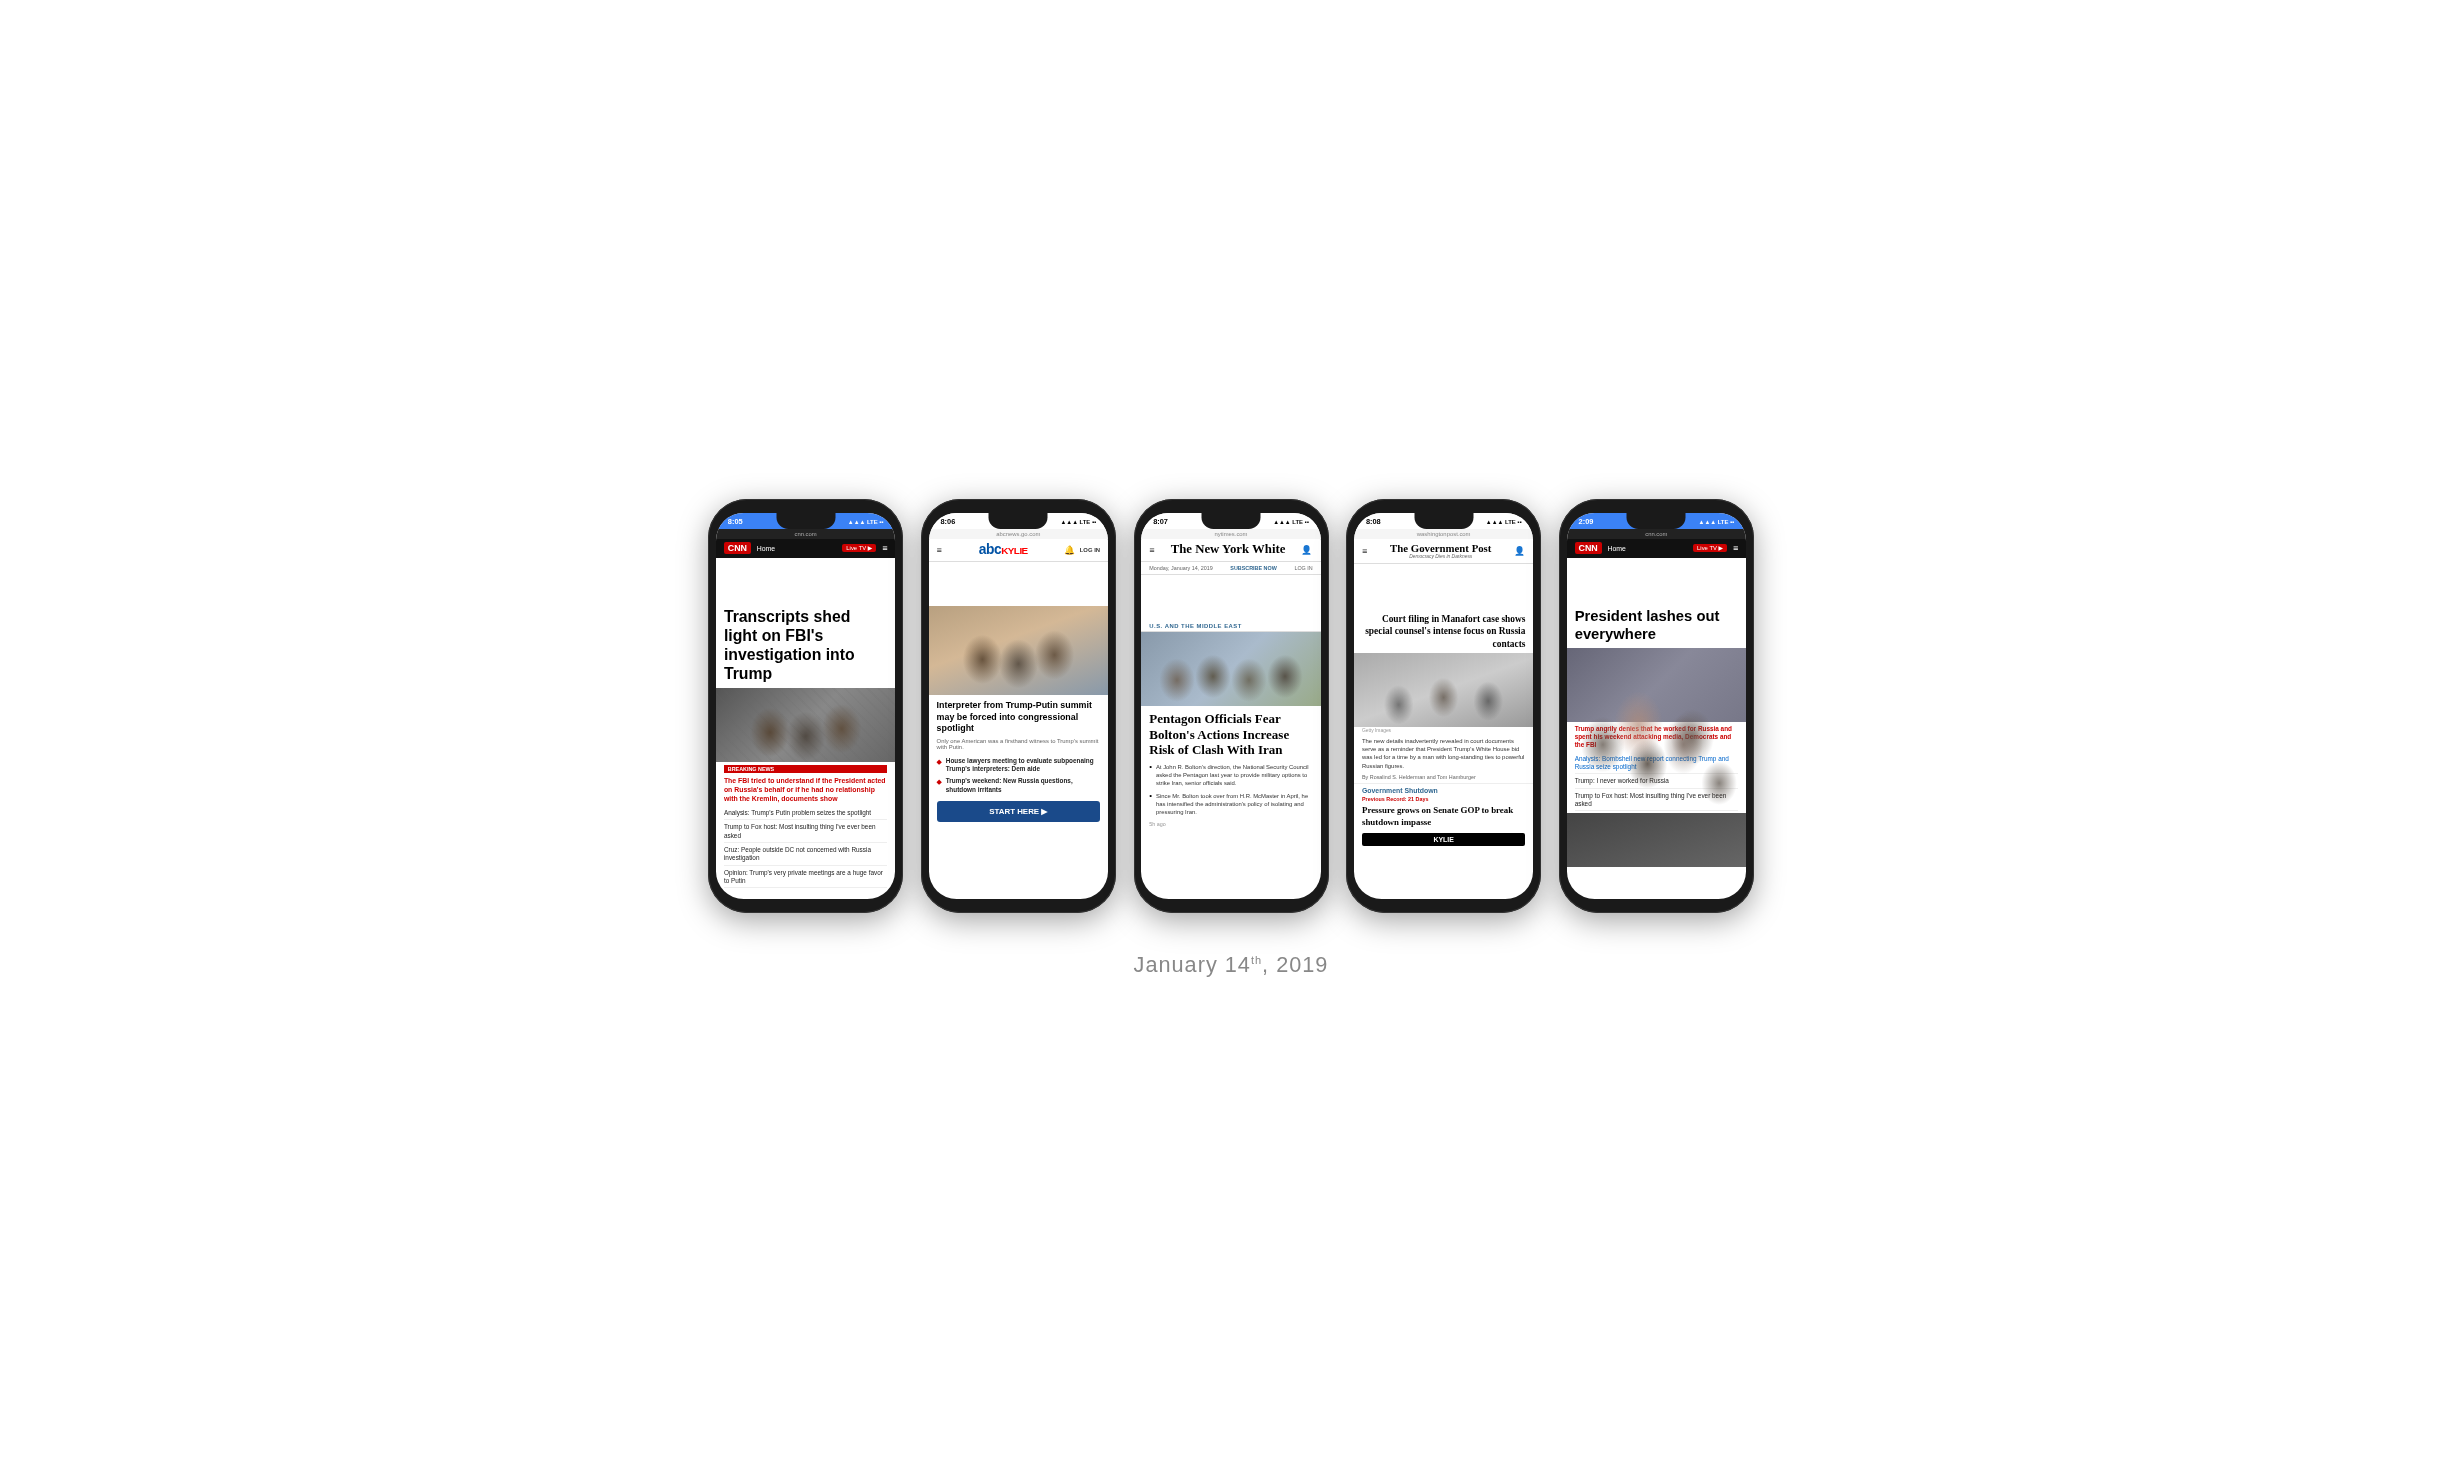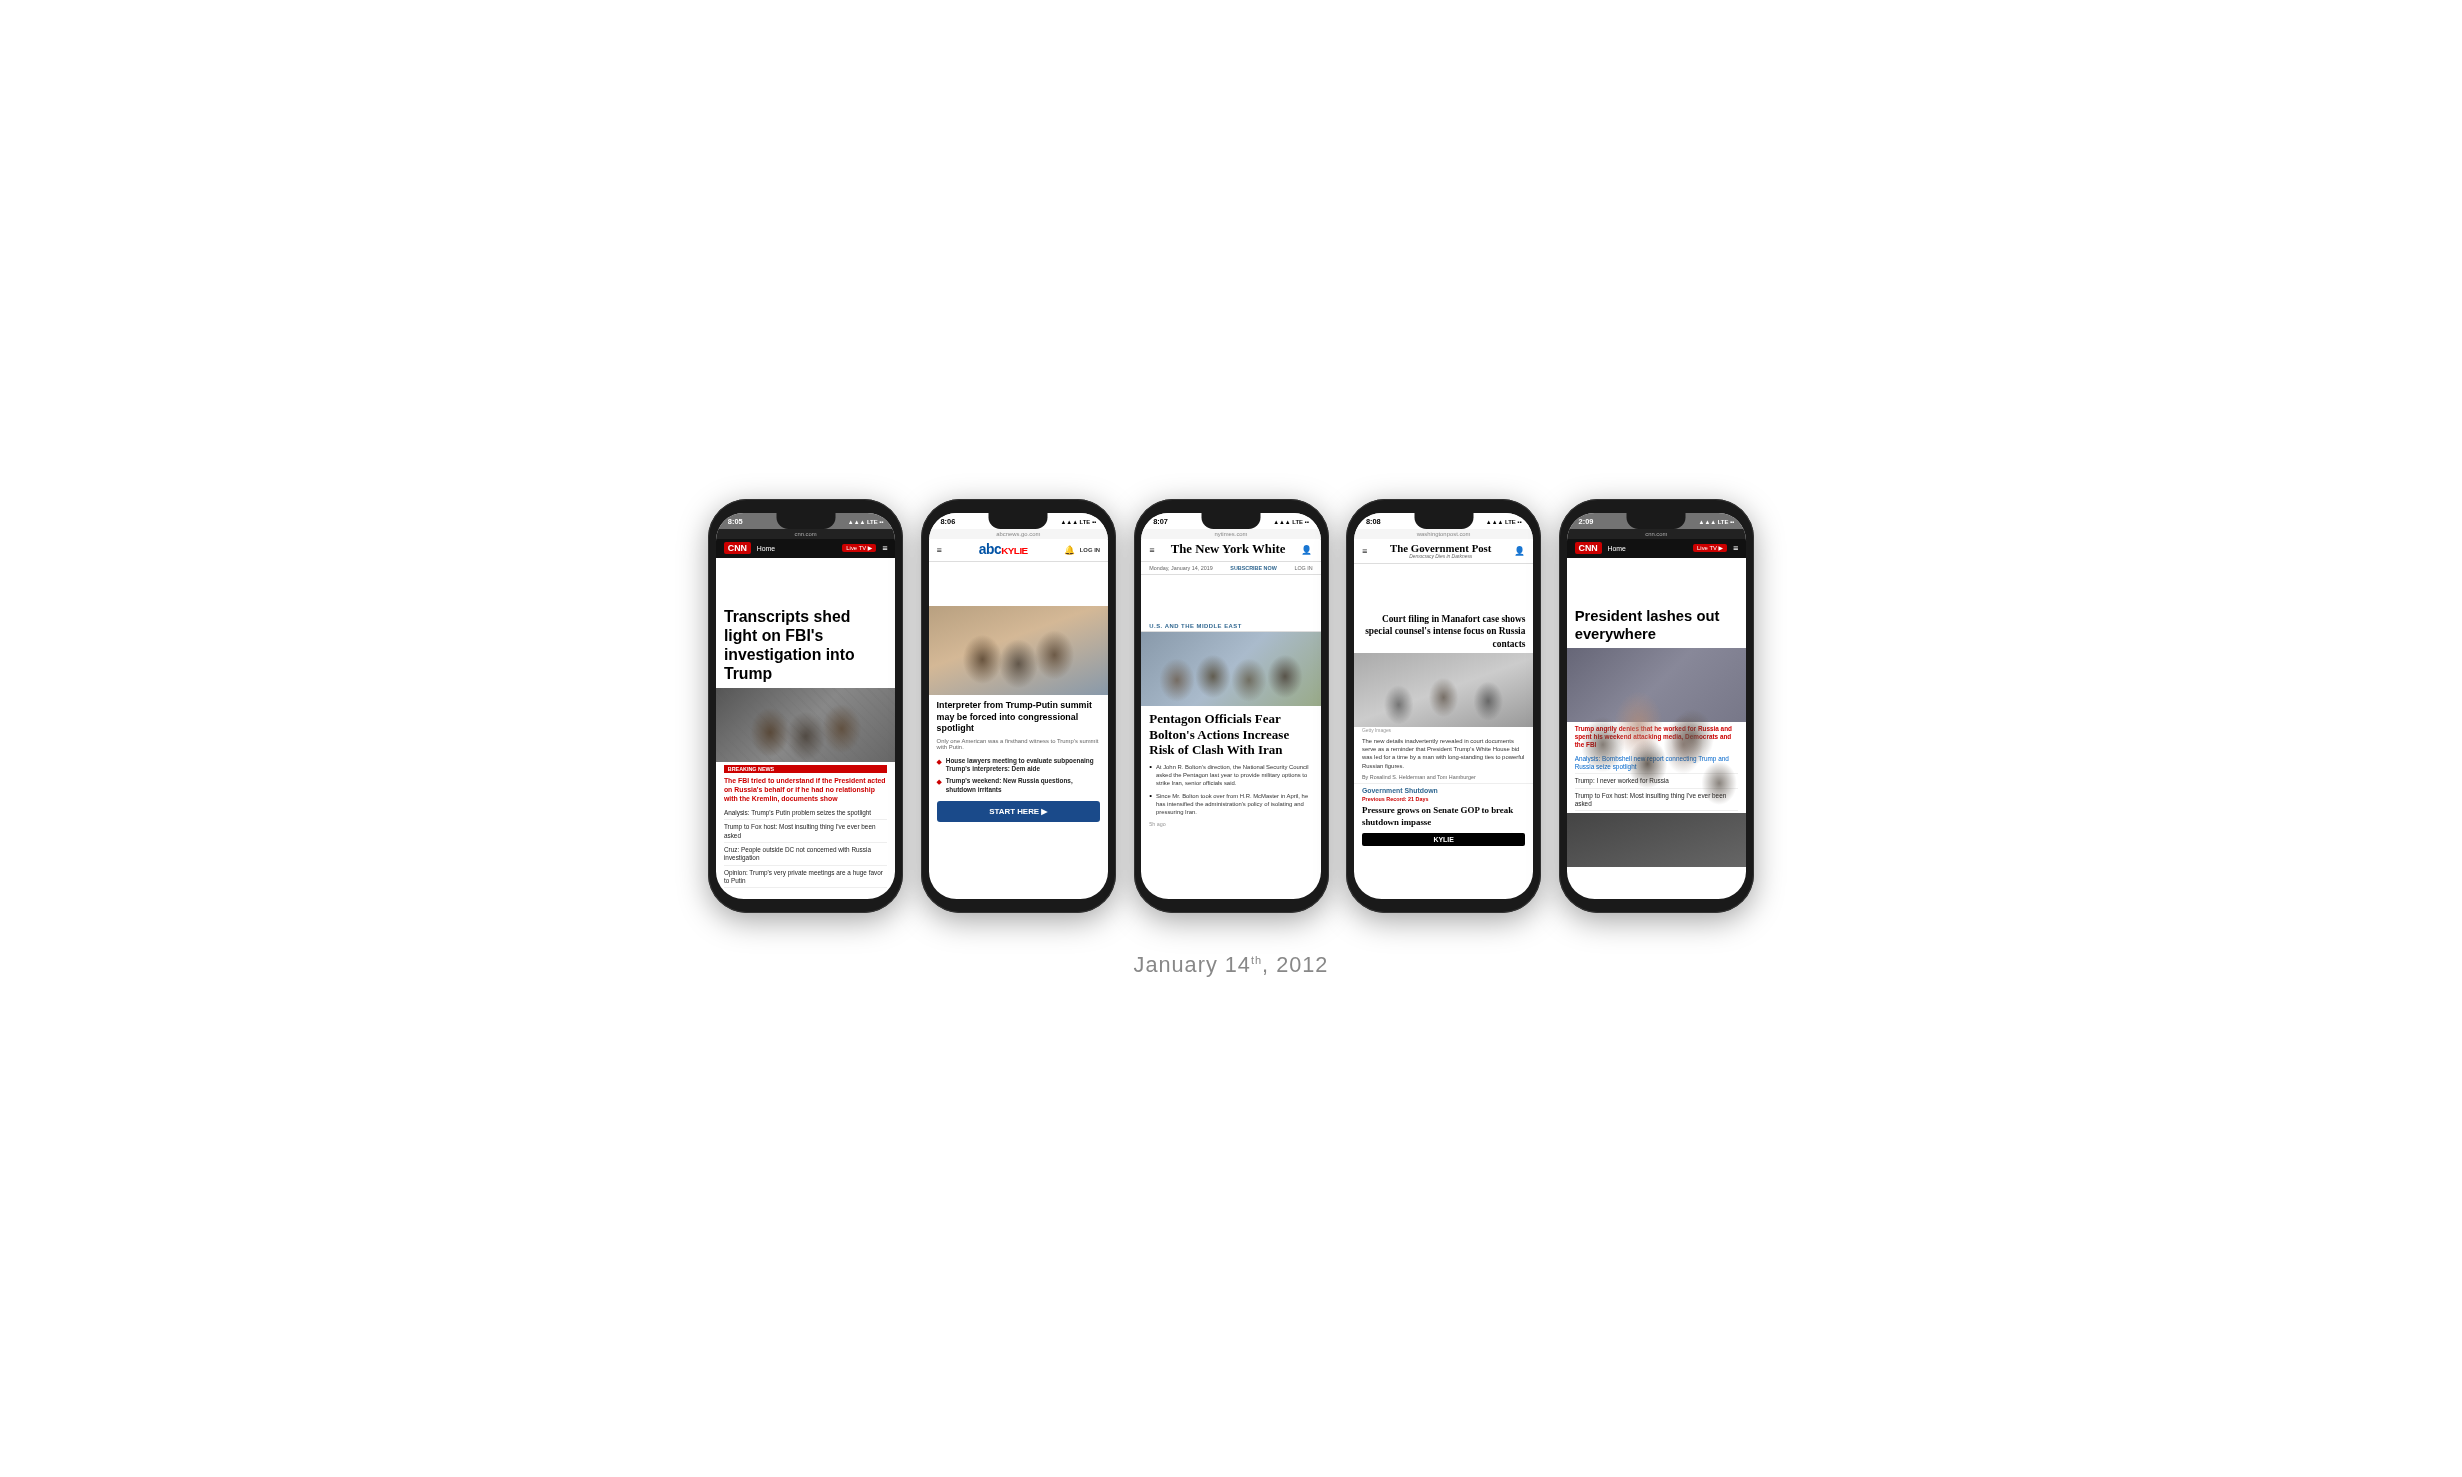--- a/index.html
+++ b/index.html
@@ -73,21 +73,21 @@
       justify-content: space-between;
       align-items: center;
       padding: 3.9px 11.8px 2px;
       font-size: 6.9px;
       font-weight: 600;
       background: #fff;
       flex-shrink: 0;
       height: 15.8px;
     }
     .status-bar.dark {
-      background: #737373;
+      background: #3b82f6;
       color: #fff;
     }
     .status-time { font-size: 7.4px; font-weight: 700; }
     .status-icons { display: flex; gap: 3px; align-items: center; font-size: 5.9px; }
 
     
     .screen-content {
       flex: 1;
       overflow: hidden;
       display: flex;
@@ -729,15 +729,15 @@
         <div class="cnn2-bottom-image">
           <div class="trump-silhouette"></div>
         </div>
       </div>
     </div>
   </div>
 
 </div>
 
 <div class="date-label">
-  <span>January 14</span><sup>th</sup><span>, 2012</span>
+  <span>January 14</span><sup>th</sup><span>, 2019</span>
 </div>
 
 
 </body></html>

